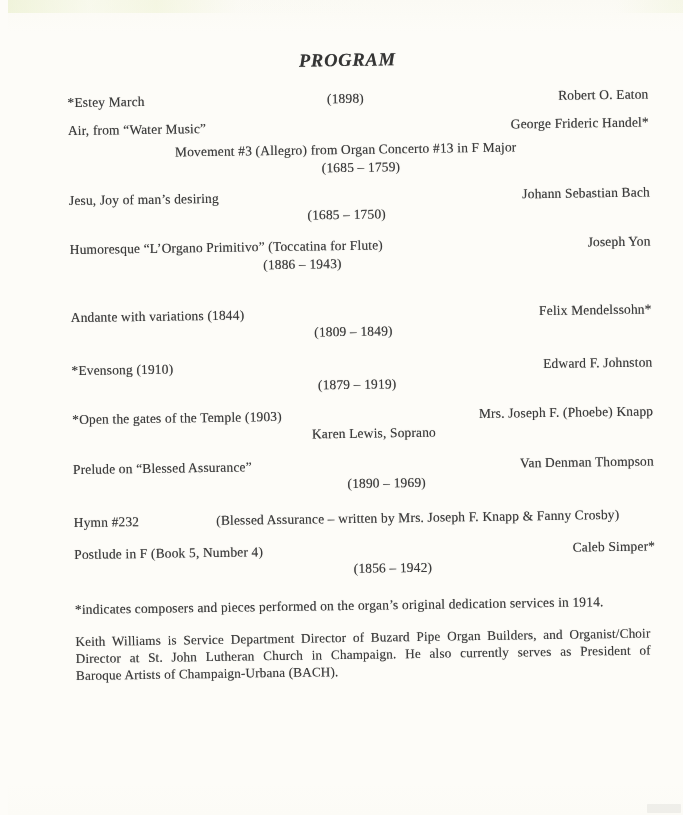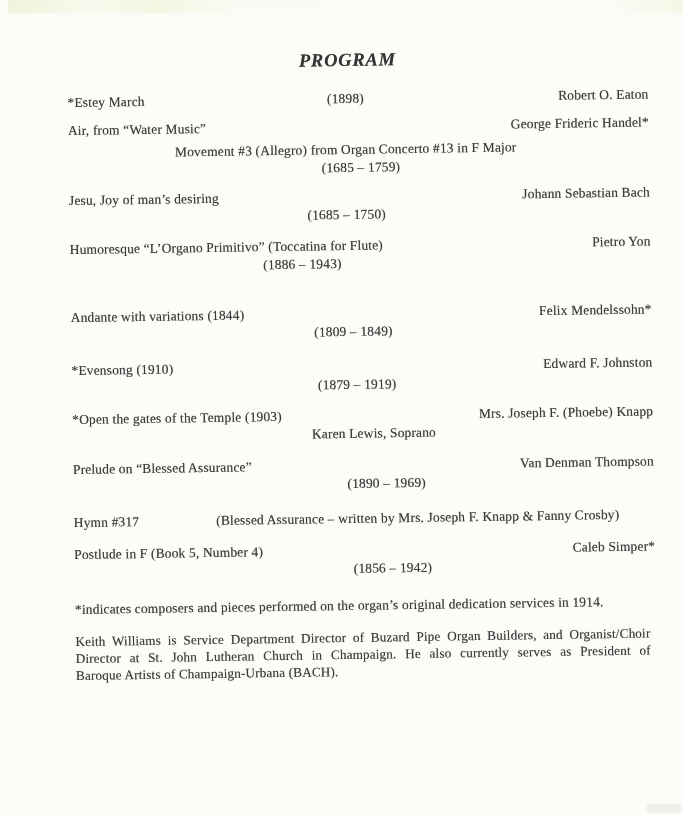--- a/index.html
+++ b/index.html
@@ -120,21 +120,21 @@
       <div class="line1">
         <span class="piece">Jesu, Joy of man’s desiring</span>
         <span class="composer">Johann Sebastian Bach</span>
       </div>
       <div class="centerline off-m13">(1685 – 1750)</div>
     </div>
 
     <div class="entry e4">
       <div class="line1">
         <span class="piece">Humoresque “L’Organo Primitivo” (Toccatina for Flute)</span>
-        <span class="composer">Pietro Yon</span>
+        <span class="composer">Joseph Yon</span>
       </div>
       <div class="centerline off-m58">(1886 – 1943)</div>
     </div>
 
     <div class="entry e5">
       <div class="line1">
         <span class="piece">Andante with variations (1844)</span>
         <span class="composer">Felix Mendelssohn*</span>
       </div>
       <div class="centerline off-m8">(1809 – 1849)</div>
@@ -159,21 +159,21 @@
     <div class="entry e8">
       <div class="line1">
         <span class="piece">Prelude on “Blessed Assurance”</span>
         <span class="composer">Van Denman Thompson</span>
       </div>
       <div class="centerline off-p23">(1890 – 1969)</div>
     </div>
 
     <div class="entry e9">
       <div class="hymn-row">
-        <span class="piece">Hymn #317</span>
+        <span class="piece">Hymn #232</span>
         <span class="hymn-note">(Blessed Assurance – written by Mrs. Joseph F. Knapp &amp; Fanny Crosby)</span>
       </div>
     </div>
 
     <div class="entry e10">
       <div class="line1">
         <span class="piece">Postlude in F (Book 5, Number 4)</span>
         <span class="composer">Caleb Simper*</span>
       </div>
       <div class="centerline off-p28">(1856 – 1942)</div>

